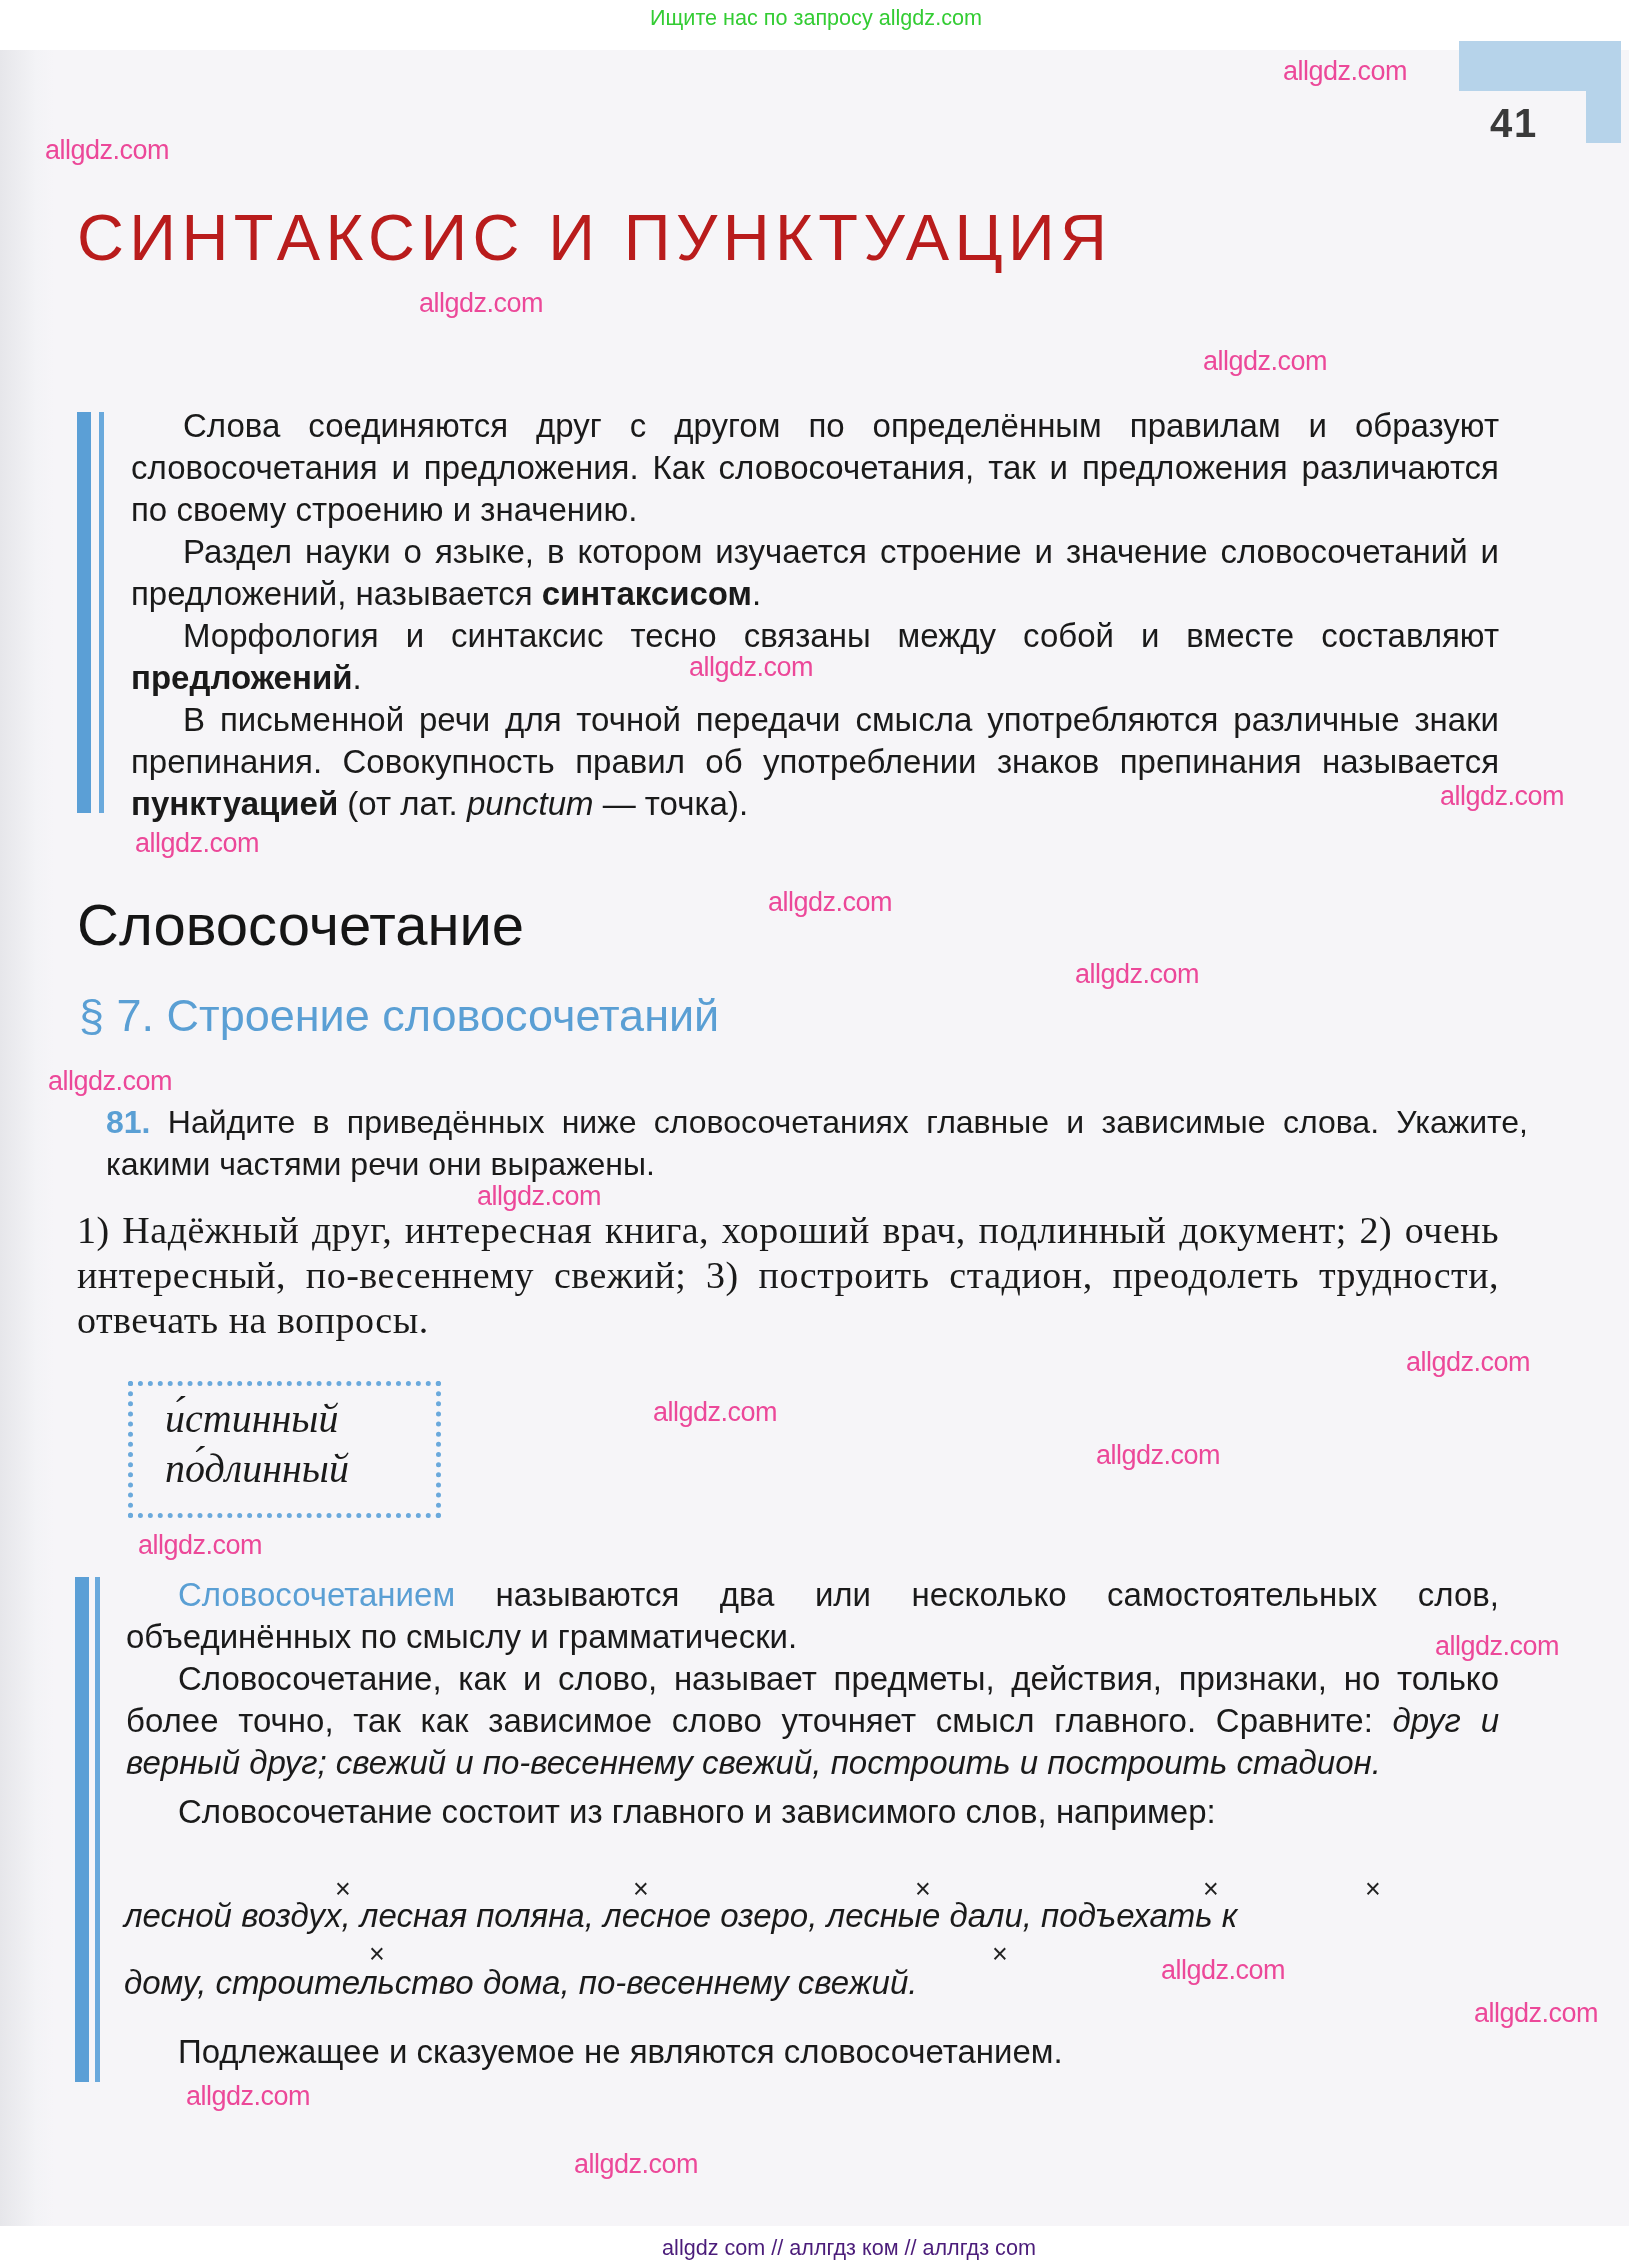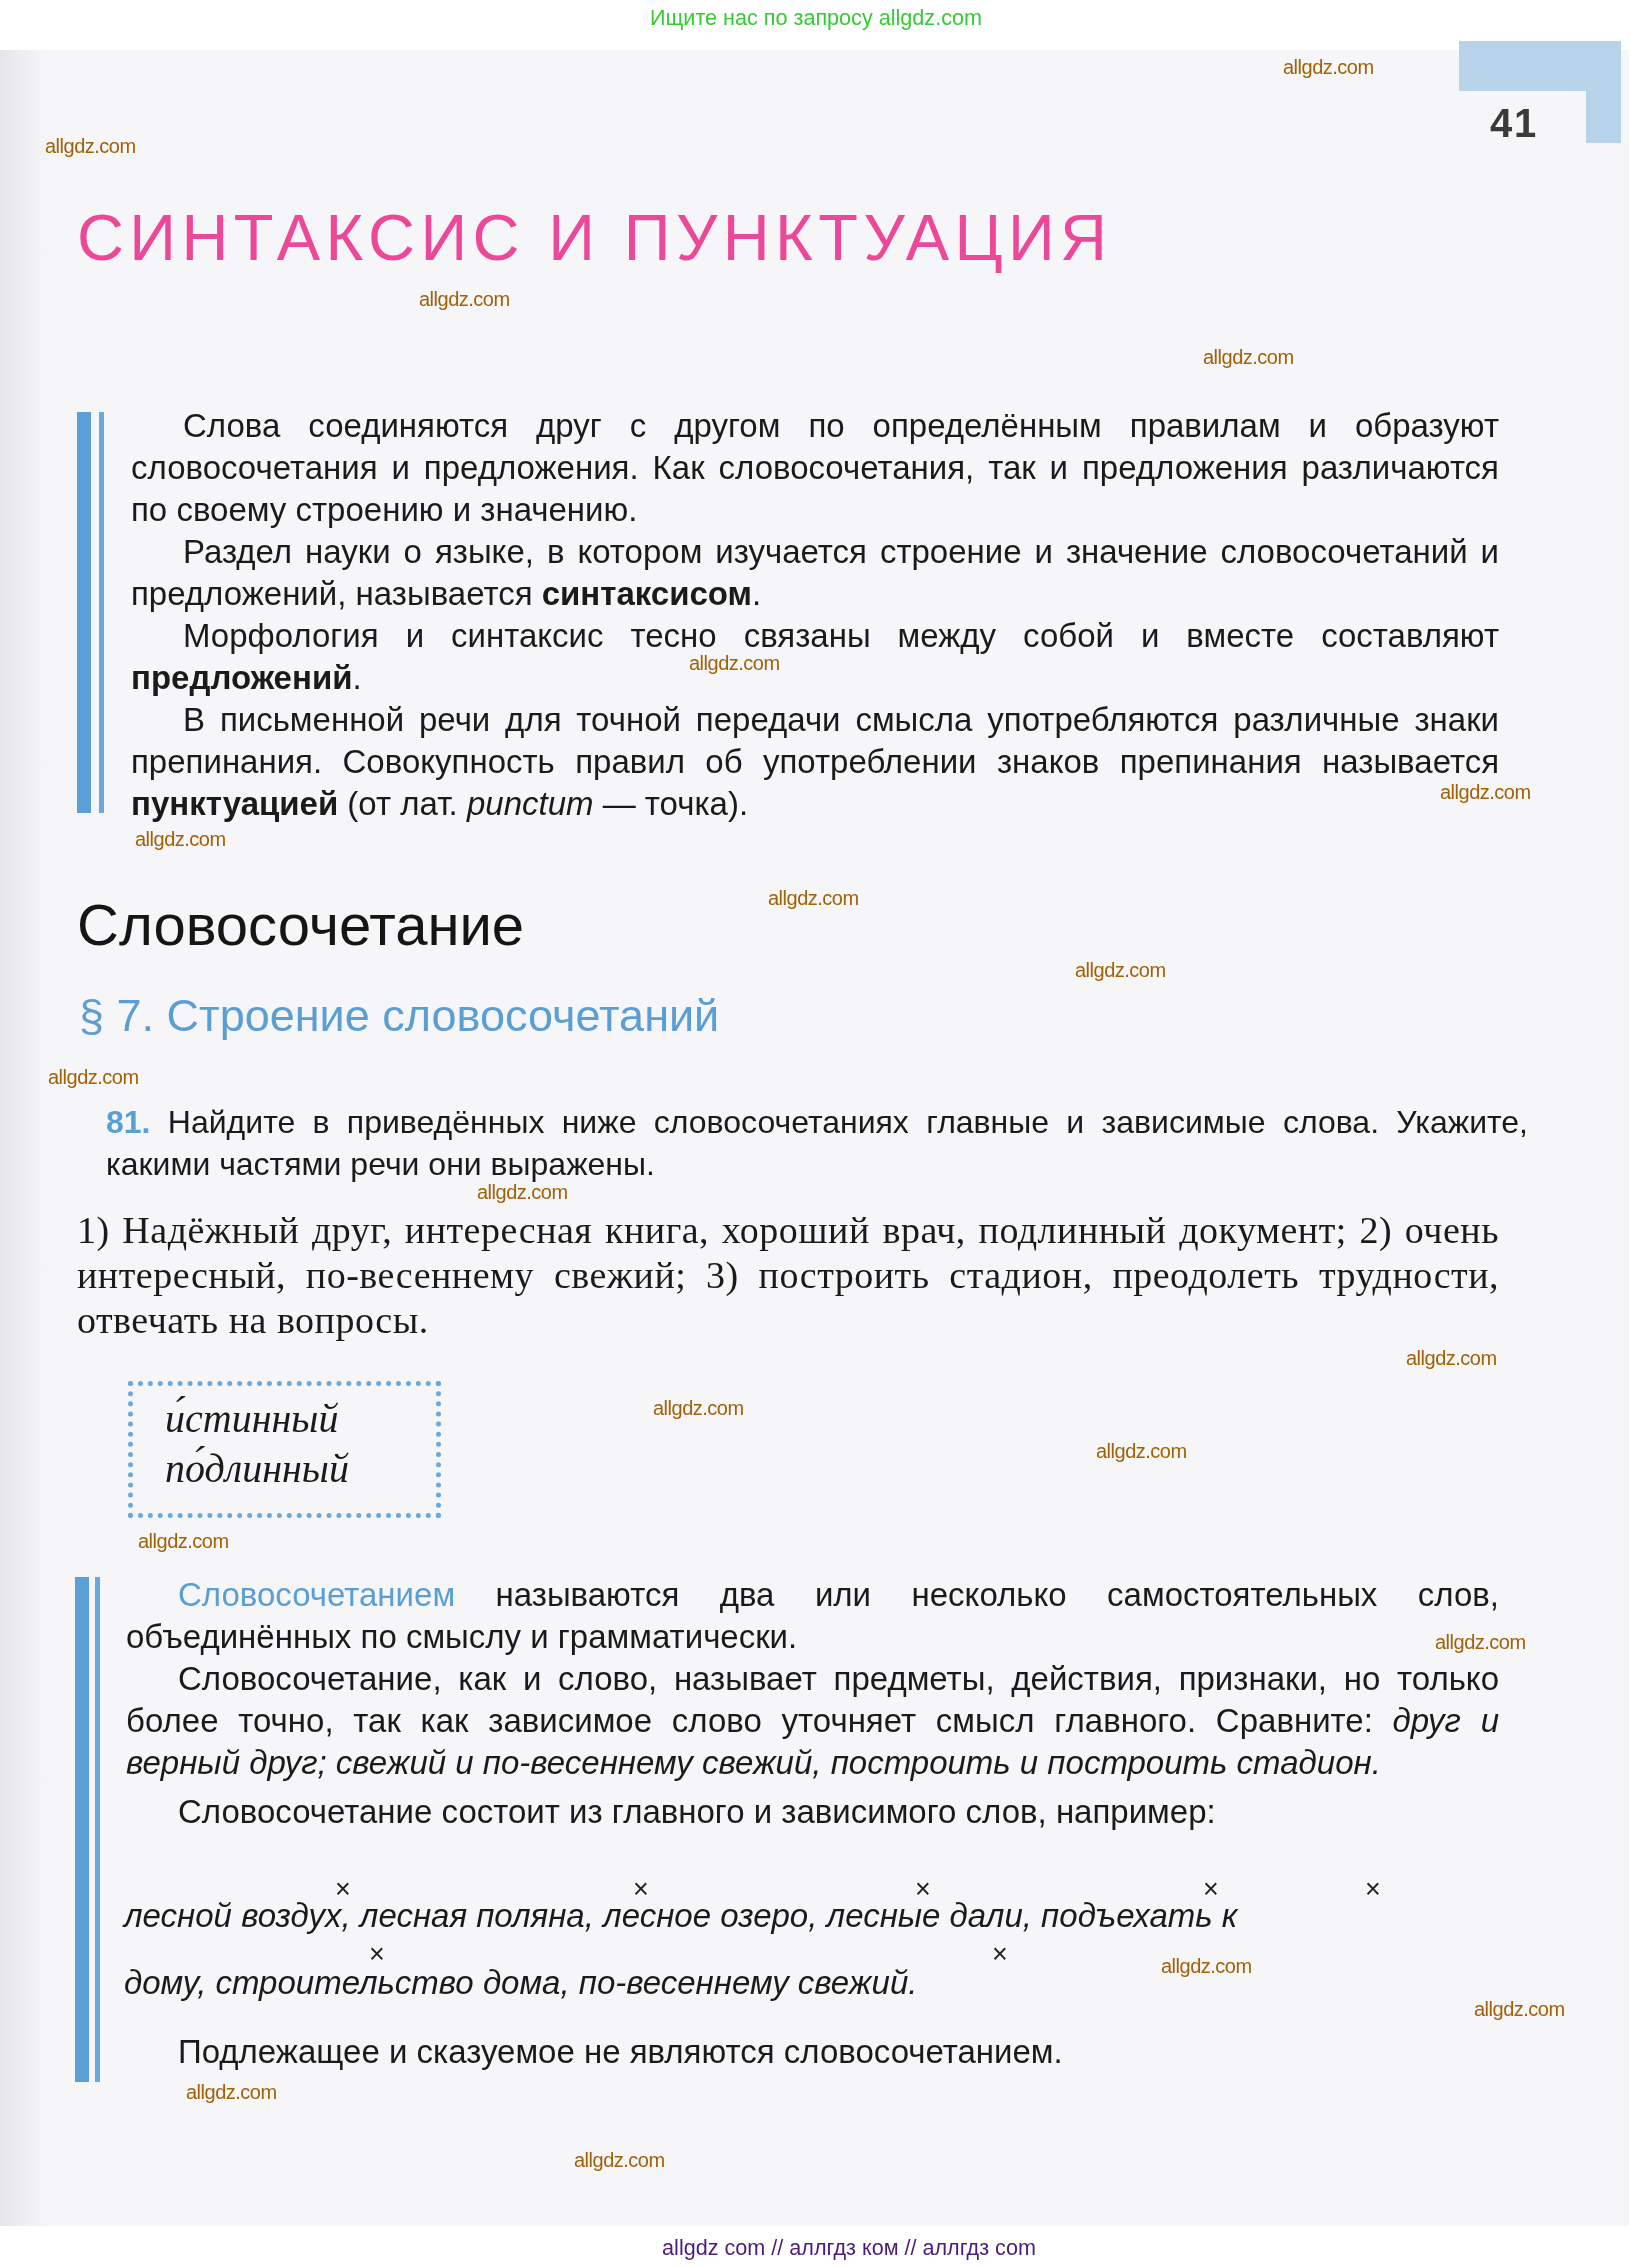--- a/index.html
+++ b/index.html
@@ -19,26 +19,26 @@
       background:#f5f4f7;
       background-image:linear-gradient(90deg, #e6e6ea 0px, #f3f3f6 36px, #f6f5f8 54px, #f6f5f8 100%);
     }
     .page-tab-top { position:absolute; left:1459px; top:41px; width:162px; height:50px; background:#b6d3ea; }
     .page-tab-side { position:absolute; left:1586px; top:41px; width:35px; height:102px; background:#b6d3ea; }
     .page-number {
       position:absolute; left:1490px; top:101px; font-size:40px; font-weight:bold;
       color:#3a3a3a; letter-spacing:1.8px;
     }
     .wm {
-      position:absolute; font-family:"Liberation Sans", sans-serif; font-size:20px;
-      color:#a16207; letter-spacing:-0.5px;
+      position:absolute; font-family:"Liberation Sans", sans-serif; font-size:27px;
+      color:#ec4899; letter-spacing:-0.5px;
     }
     .chapter-title {
       position:absolute; left:77px; top:200px; font-size:65px; letter-spacing:5.4px;
-      color:#ec4899; font-weight:normal; white-space:nowrap;
+      color:#b91c1c; font-weight:normal; white-space:nowrap;
     }
     .rule-bar-thick { position:absolute; width:13.5px; background:#5b9fd6; }
     .rule-bar-thin { position:absolute; width:4.5px; background:#6aa9dc; }
     .body-text {
       position:absolute; left:131px; width:1368px; font-size:33px; line-height:42px;
       color:#1a1a1a; text-align:justify;
     }
     .body-text p { margin:0; text-indent:52px; }
     .body-text b { font-weight:bold; }
     .section-title {

